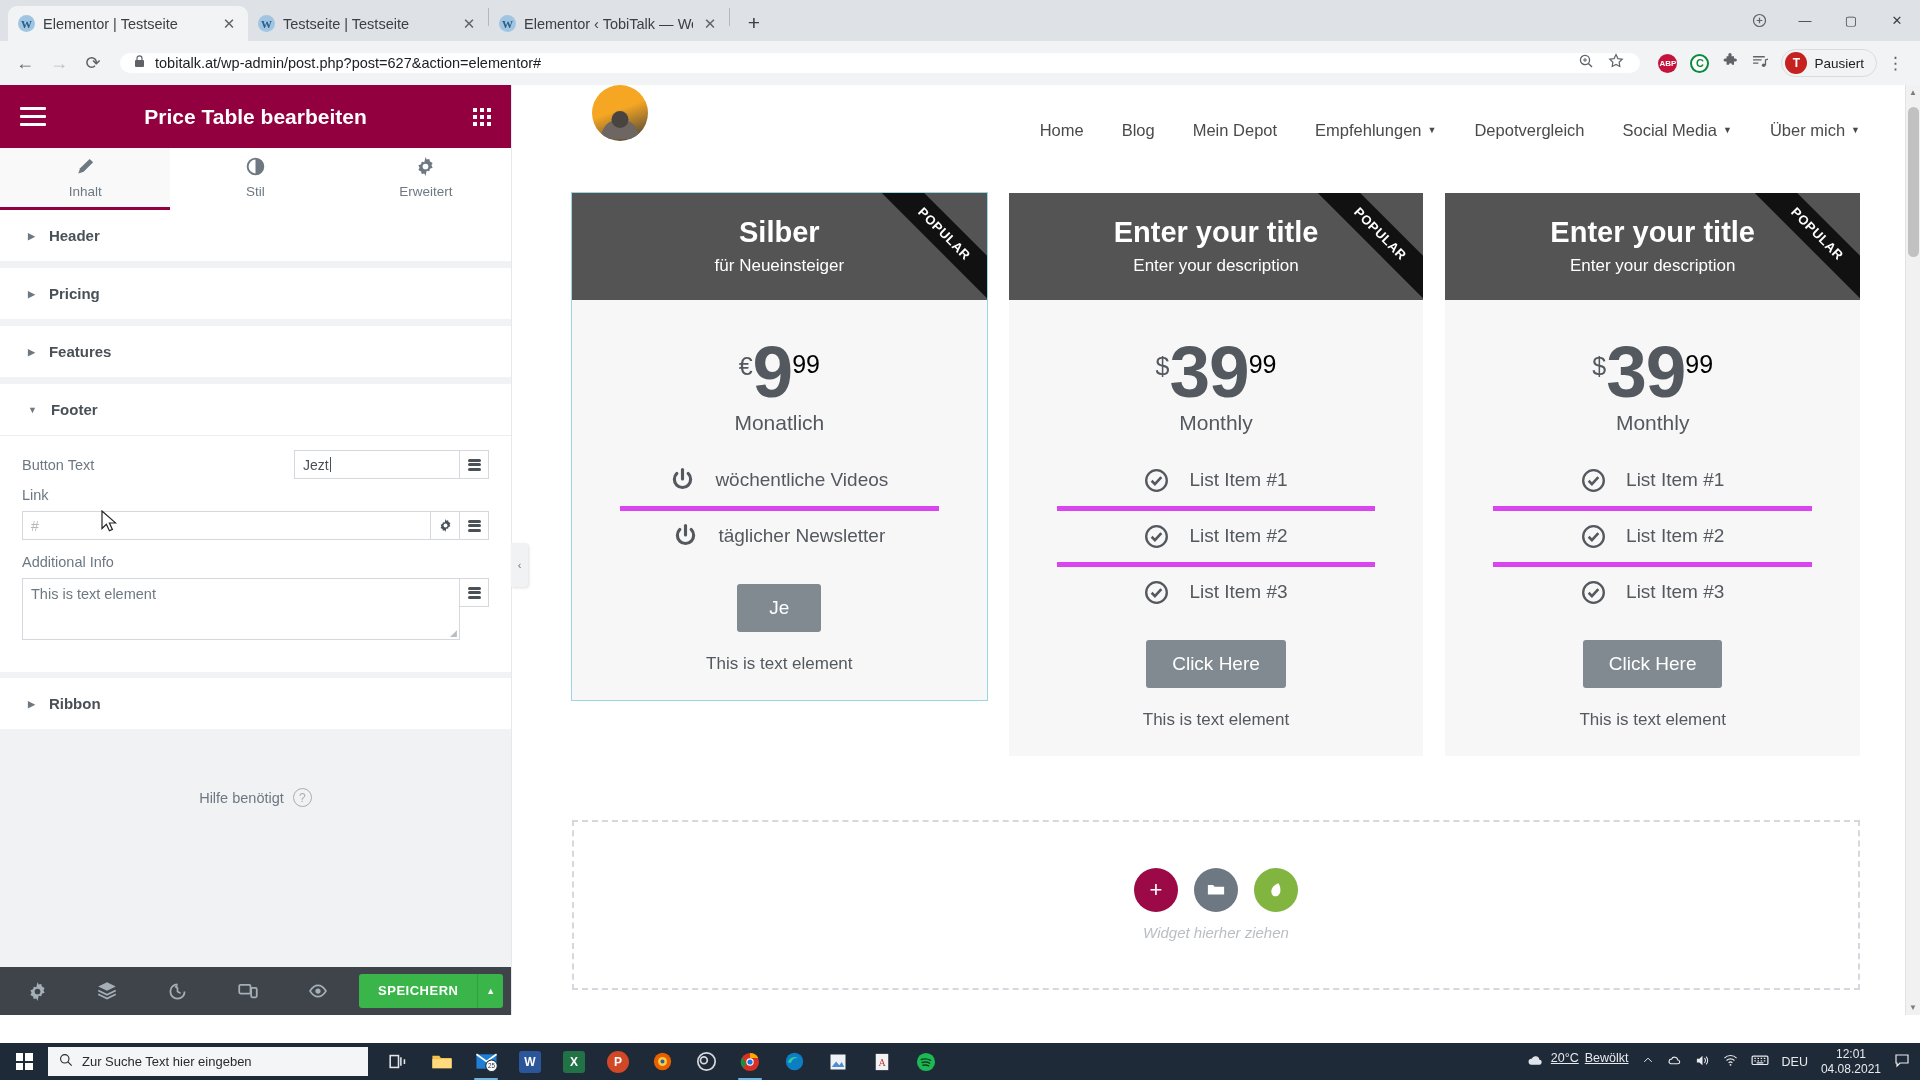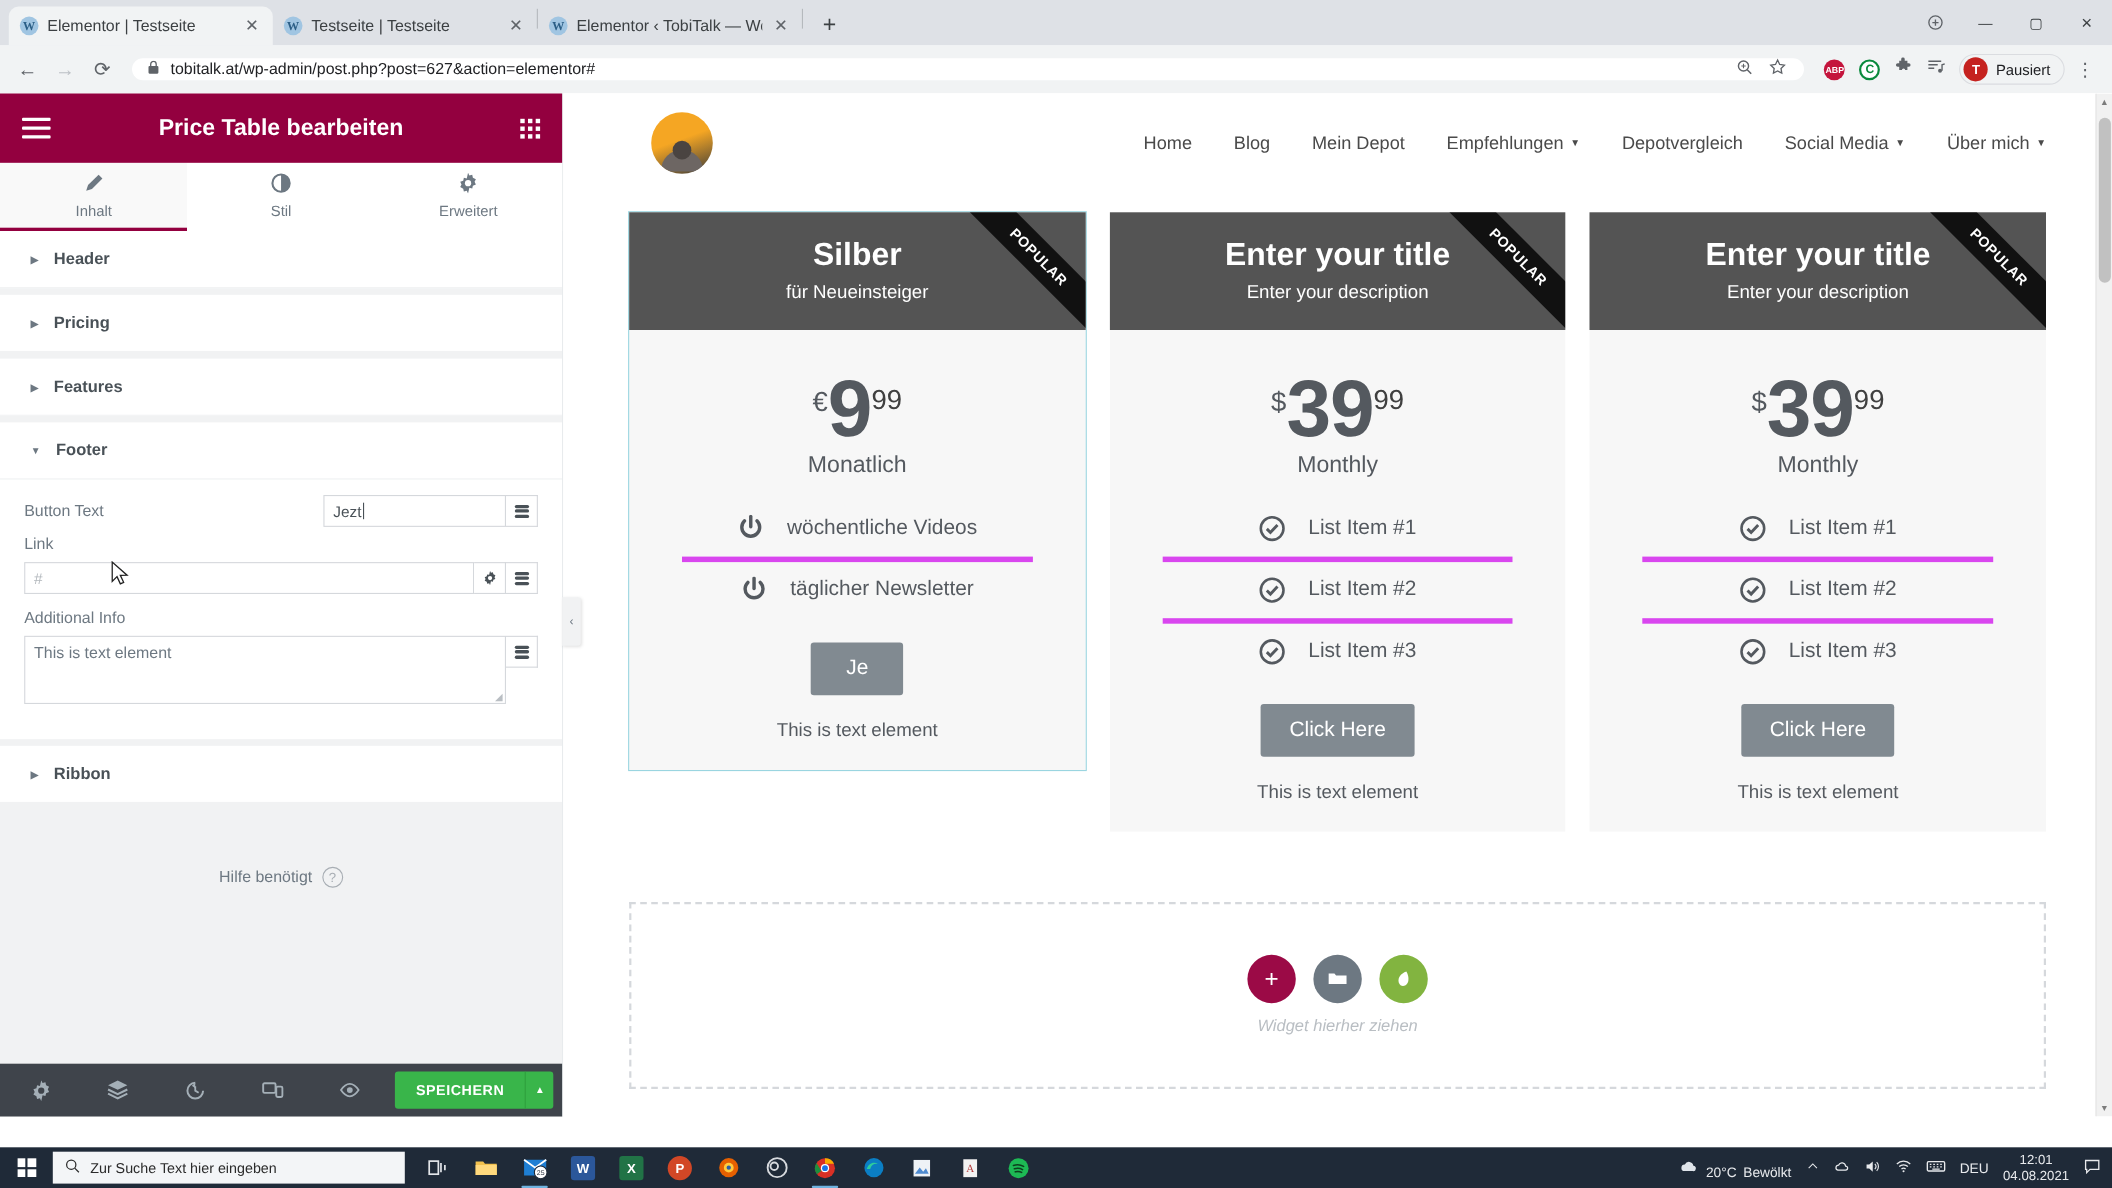--- a/index.html
+++ b/index.html
@@ -245,21 +245,21 @@
     display: flex; align-items: center; justify-content: center;
     font-size: 11px; color: #6d7882; z-index: 20;
     box-shadow: 1px 1px 3px rgba(0,0,0,.12);
   }
 
   
   .preview {
     flex: 1; background: #fff; position: relative; overflow: hidden;
   }
   .site-nav {
-    height: 90px; display: flex; align-items: center; padding: 0 60px 0 80px; gap: 19px;
+    height: 90px; display: flex; padding: 0 60px 0 80px; gap: 19px;
   }
   .avatar-img {
     width: 56px; height: 56px; border-radius: 50%;
     background: linear-gradient(160deg, #f5a623 0%, #f5a623 45%, #3a3a3a 100%);
     flex: none; overflow: hidden; position: relative;
   }
   .avatar-img::after {
     content: ""; position: absolute; left: 50%; top: 46%;
     transform: translateX(-50%);
     width: 17px; height: 17px; border-radius: 50%; background: #4a4441;
@@ -306,21 +306,21 @@
 
   .p-price-wrap {
     text-align: center; padding: 38px 0 8px 0;
     display: flex; justify-content: center; align-items: flex-start;
   }
   .p-cur { font-size: 25px; color: #54595f; margin-top: 14px; font-weight: normal; }
   .p-int {
     font-size: 73px; font-weight: bold; color: #54595f; line-height: .92;
     letter-spacing: -1px;
   }
-  .p-frac { font-size: 25px; color: #404040; margin-top: 12px; font-weight: normal; }
+  .p-frac { font-size: 25px; color: #000000; margin-top: 12px; font-weight: normal; }
   .p-period {
     text-align: center; font-size: 21px; color: #54595f; margin-top: -2px;
     margin-bottom: 20px;
   }
 
   .p-list { padding: 0 48px; margin-top: 16px; }
   .p-li {
     display: flex; align-items: center; justify-content: center; gap: 20px;
     padding: 13px 0; font-size: 19px; color: #54595f;
   }
@@ -394,21 +394,21 @@
     align-items: center; justify-content: center; color: #fff;
     font-size: 12px; font-weight: bold; }
   .tb-running::after {
     content: ""; position: absolute; bottom: 0; left: 8px; right: 8px;
     height: 2px; background: #6fb3e0; border-radius: 1px;
   }
   .tray {
     margin-left: auto; display: flex; align-items: center; gap: 13px;
     padding-right: 10px; color: #e8eaed; font-size: 12.5px;
   }
-  .tray-item { display: flex; align-items: flex-end; gap: 6px; }
+  .tray-item { display: flex; align-items: flex-start; gap: 6px; text-decoration: underline; }
   .clock { text-align: center; line-height: 1.25; font-size: 12px; }
 
   .mouse-cursor {
     position: absolute; left: 101px; top: 425px; z-index: 90;
     pointer-events: none;
   }
 </style>
 </head>
 <body>
 

